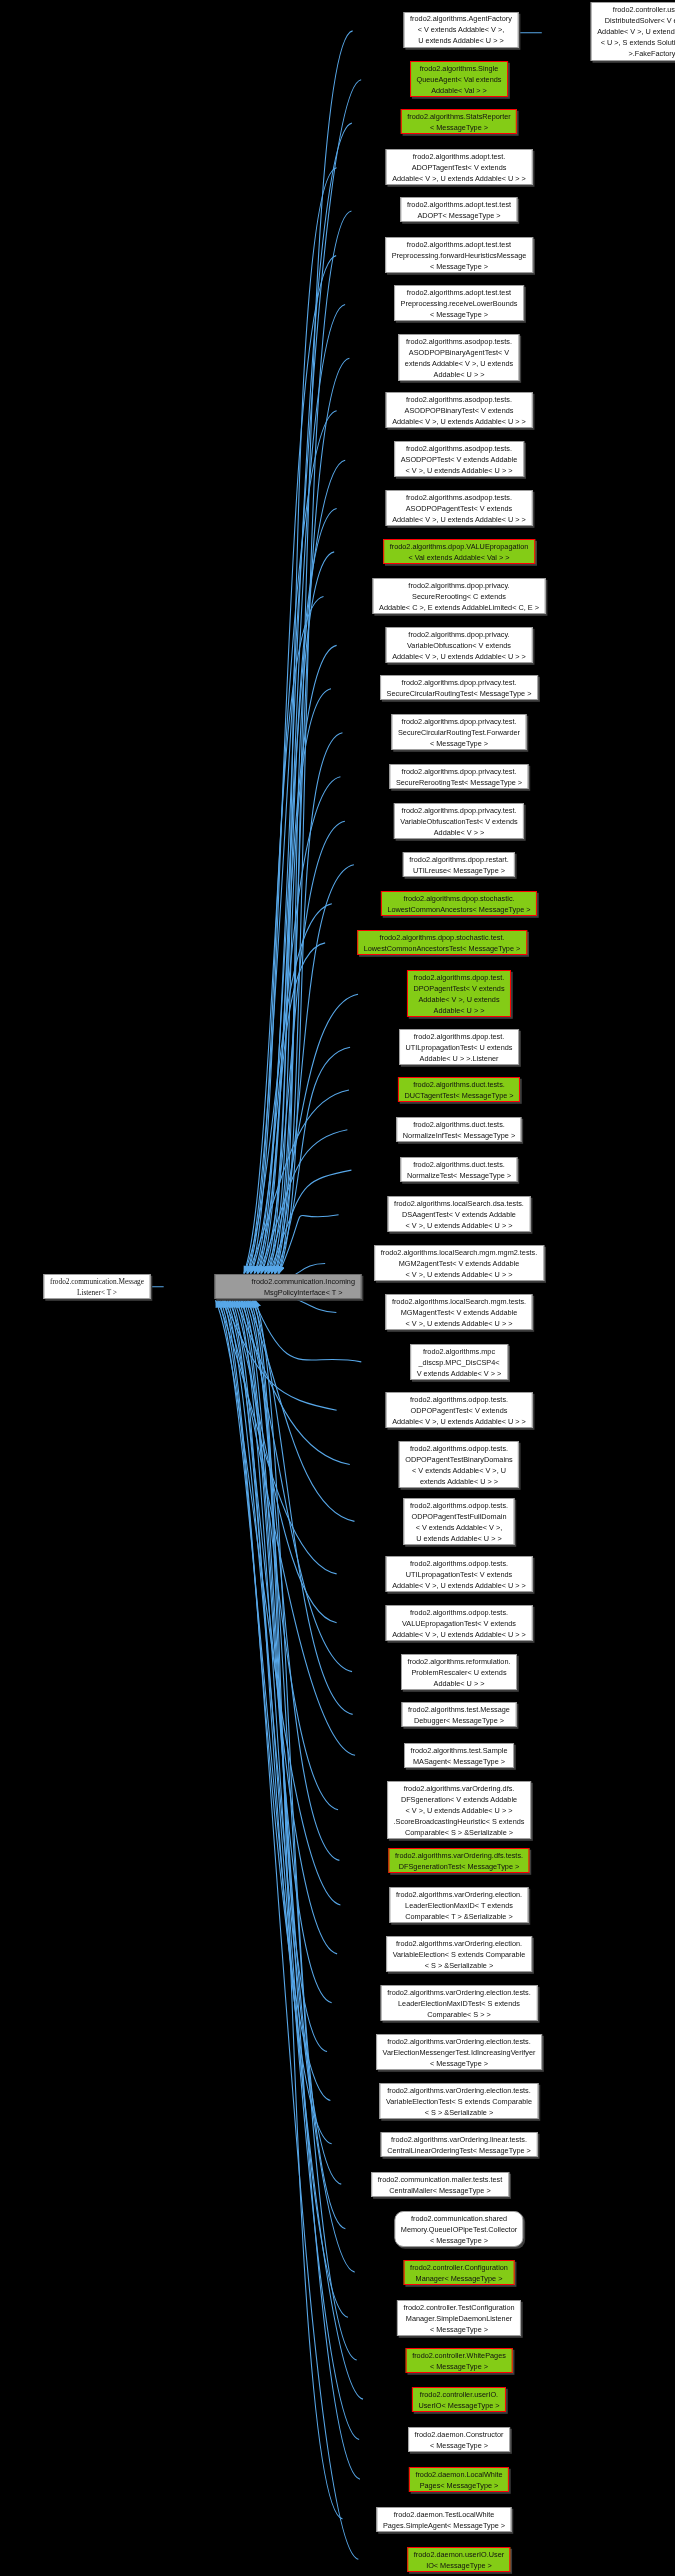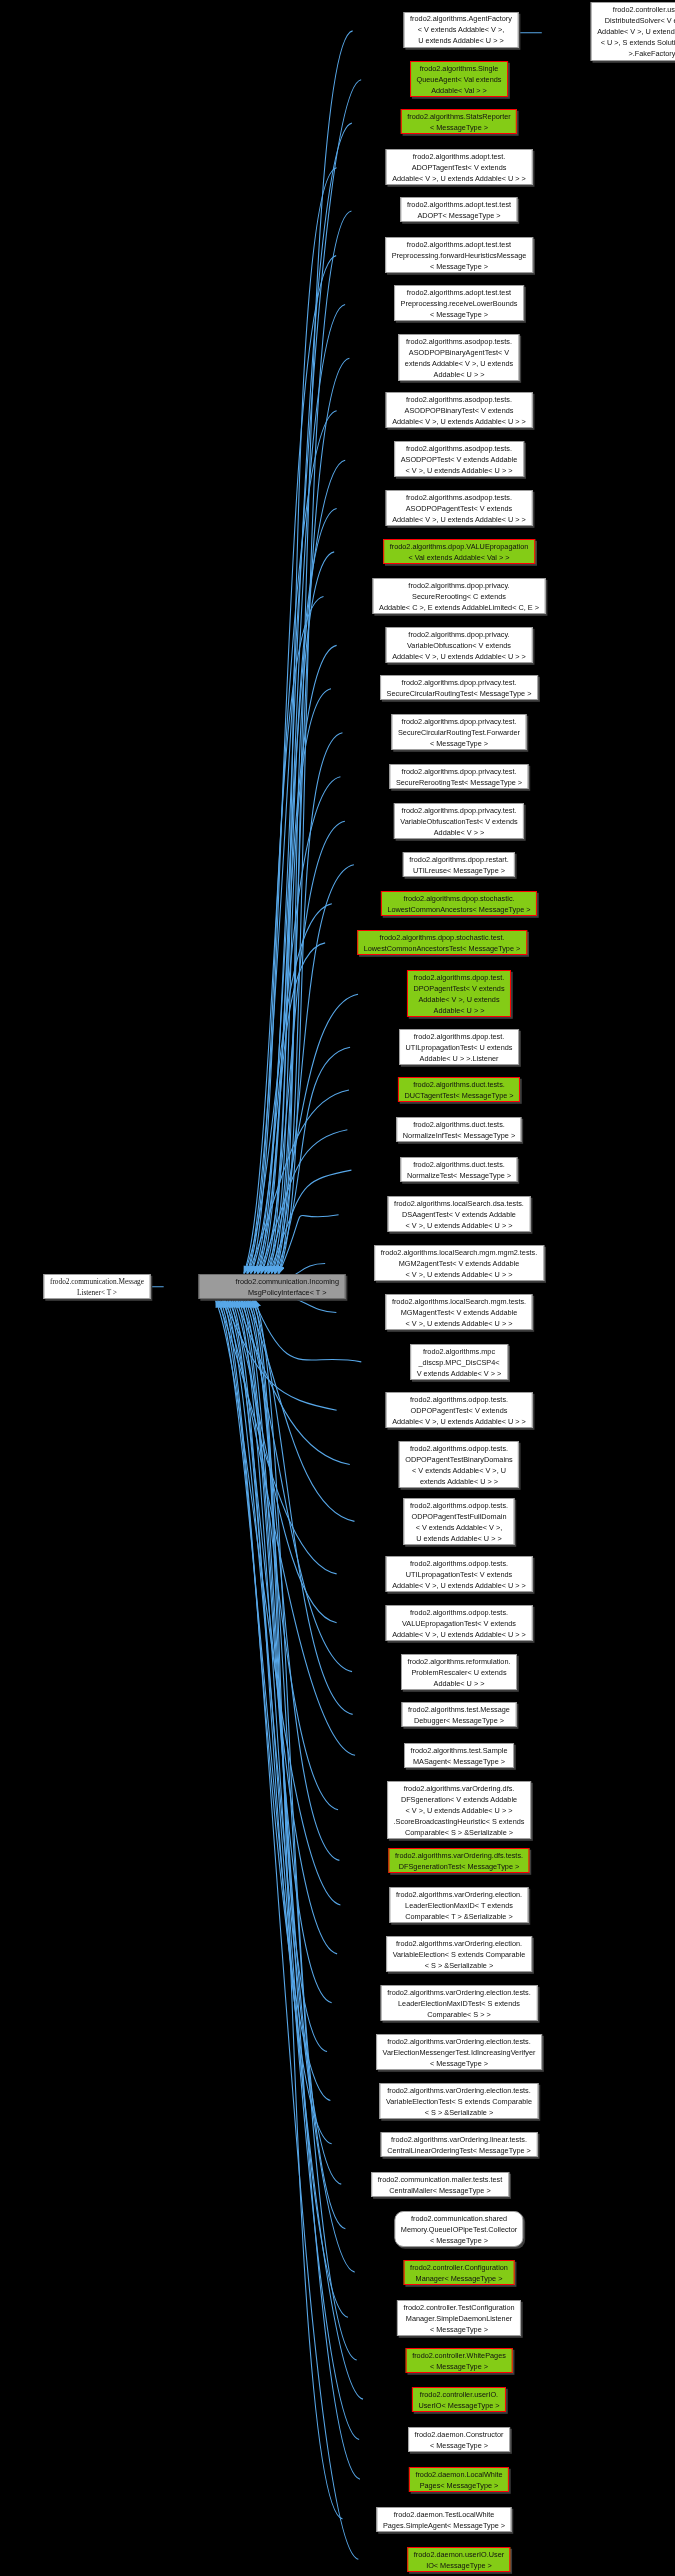--- a/index.html
+++ b/index.html
@@ -84,21 +84,21 @@
         <path d="M 583.953125 3862 C 488.953125 3844, 465 2267, 407 2127" fill="none" stroke="#57a7e8" stroke-width="1.8" marker-end="url(#arrow)"></path>
         <path d="M 594.296875 3926 C 499.296875 3908, 416 2267, 358 2127" fill="none" stroke="#57a7e8" stroke-width="1.8" marker-end="url(#arrow)"></path>
         <path d="M 587.953125 3992 C 492.953125 3974, 435 2267, 377 2127" fill="none" stroke="#57a7e8" stroke-width="1.8" marker-end="url(#arrow)"></path>
         <path d="M 589.2890625 4057 C 494.2890625 4039, 454 2267, 396 2127" fill="none" stroke="#57a7e8" stroke-width="1.8" marker-end="url(#arrow)"></path>
         <path d="M 560.6015625 4122 C 465.6015625 4104, 473 2267, 415 2127" fill="none" stroke="#57a7e8" stroke-width="1.8" marker-end="url(#arrow)"></path>
         <path d="M 586.625 4188 C 491.625 4170, 424 2267, 366 2127" fill="none" stroke="#57a7e8" stroke-width="1.8" marker-end="url(#arrow)"></path>
       </g>
   </svg>
 <div class="node" id="n-listener" style="left: 49px; top: 1274px; font-family: Liberation Serif, serif;">frodo2.communication.Message
 Listener&lt; T &gt;</div>
-    <div class="node focus" id="n-interface" style="left: 224px; top: 1274px; padding-left: 36px;">frodo2.communication.Incoming
+    <div class="node focus" id="n-interface" style="left: 240px; top: 1274px; padding-left: 36px;">frodo2.communication.Incoming
 MsgPolicyInterface&lt; T &gt;</div>
     <div class="node" id="n-fakefactory" style="left: 604px; top: 2.4px;">frodo2.controller.userIO.
 DistributedSolver&lt; V extends
 Addable&lt; V &gt;, U extends Addable
 &lt; U &gt;, S extends Solution&lt; V, U
 &gt;.FakeFactory</div>
     <div class="node" id="n-agentfactory" style="left: 413px; top: 11.6px;">frodo2.algorithms.AgentFactory
 &lt; V extends Addable&lt; V &gt;,
 U extends Addable&lt; U &gt; &gt;</div>
     <div class="node red" id="n-singlequeueagent" style="left: 411px; top: 61px;">frodo2.algorithms.Single

